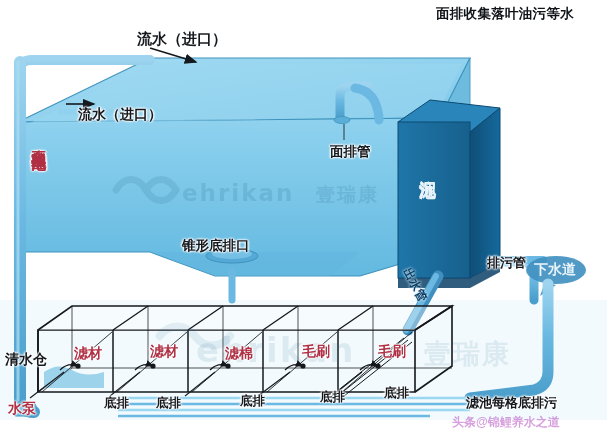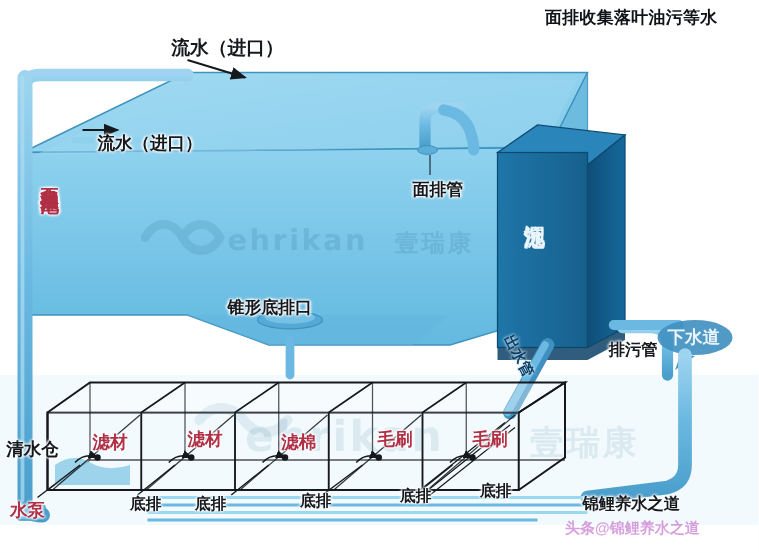--- a/index.html
+++ b/index.html
@@ -270,35 +270,35 @@
   <div class="lbl lbl-dark" style="left:78px; top:107px; font-size:14px;">流水（进口）</div>
 
   <div class="lbl lbl-red vert" style="left:30px; top:138px; font-size:15px;">水泵抽水回鱼池</div>
 
   <div class="lbl lbl-dark" style="left:330px; top:144px; font-size:13.5px;">面排管</div>
 
   <div class="lbl lbl-white vert" style="left:418px; top:166px; font-size:17px;">沉淀池</div>
 
   <div class="lbl lbl-navy" style="left:412px; top:266px; font-size:12px; transform:rotate(62deg); transform-origin:left top; color:#0d3e63;">出水管</div>
 
-  <div class="lbl lbl-dark" style="left:487px; top:273px; font-size:13px;">排污管</div>
+  <div class="lbl lbl-dark" style="left:487px; top:256px; font-size:13px;">排污管</div>
   <div class="lbl lbl-white" style="left:534px; top:262px; font-size:14px;">下水道</div>
 
   <div class="lbl lbl-dark" style="left:182px; top:238px; font-size:13.5px;">锥形底排口</div>
 
   <div class="lbl lbl-dark" style="left:5px; top:352px; font-size:14px;">清水仓</div>
   <div class="lbl lbl-red" style="left:8px; top:401px; font-size:14px;">水泵</div>
 
   <div class="lbl lbl-red" style="left:74px; top:346px; font-size:14px;">滤材</div>
   <div class="lbl lbl-red" style="left:150px; top:344px; font-size:14px;">滤材</div>
   <div class="lbl lbl-red" style="left:225px; top:346px; font-size:14px;">滤棉</div>
   <div class="lbl lbl-red" style="left:302px; top:344px; font-size:14px;">毛刷</div>
   <div class="lbl lbl-red" style="left:378px; top:344px; font-size:14px;">毛刷</div>
 
   <div class="lbl lbl-dark" style="left:104px; top:396px; font-size:12.5px;">底排</div>
   <div class="lbl lbl-dark" style="left:156px; top:396px; font-size:12.5px;">底排</div>
   <div class="lbl lbl-dark" style="left:240px; top:394px; font-size:12.5px;">底排</div>
   <div class="lbl lbl-dark" style="left:320px; top:390px; font-size:12.5px;">底排</div>
   <div class="lbl lbl-dark" style="left:384px; top:386px; font-size:12.5px;">底排</div>
 
-  <div class="lbl lbl-dark" style="left:466px; top:396px; font-size:13px;">锦鲤养水之道</div>
+  <div class="lbl lbl-dark" style="left:466px; top:396px; font-size:13px;">滤池每格底排污</div>
 
 </div>
 
 </body></html>

